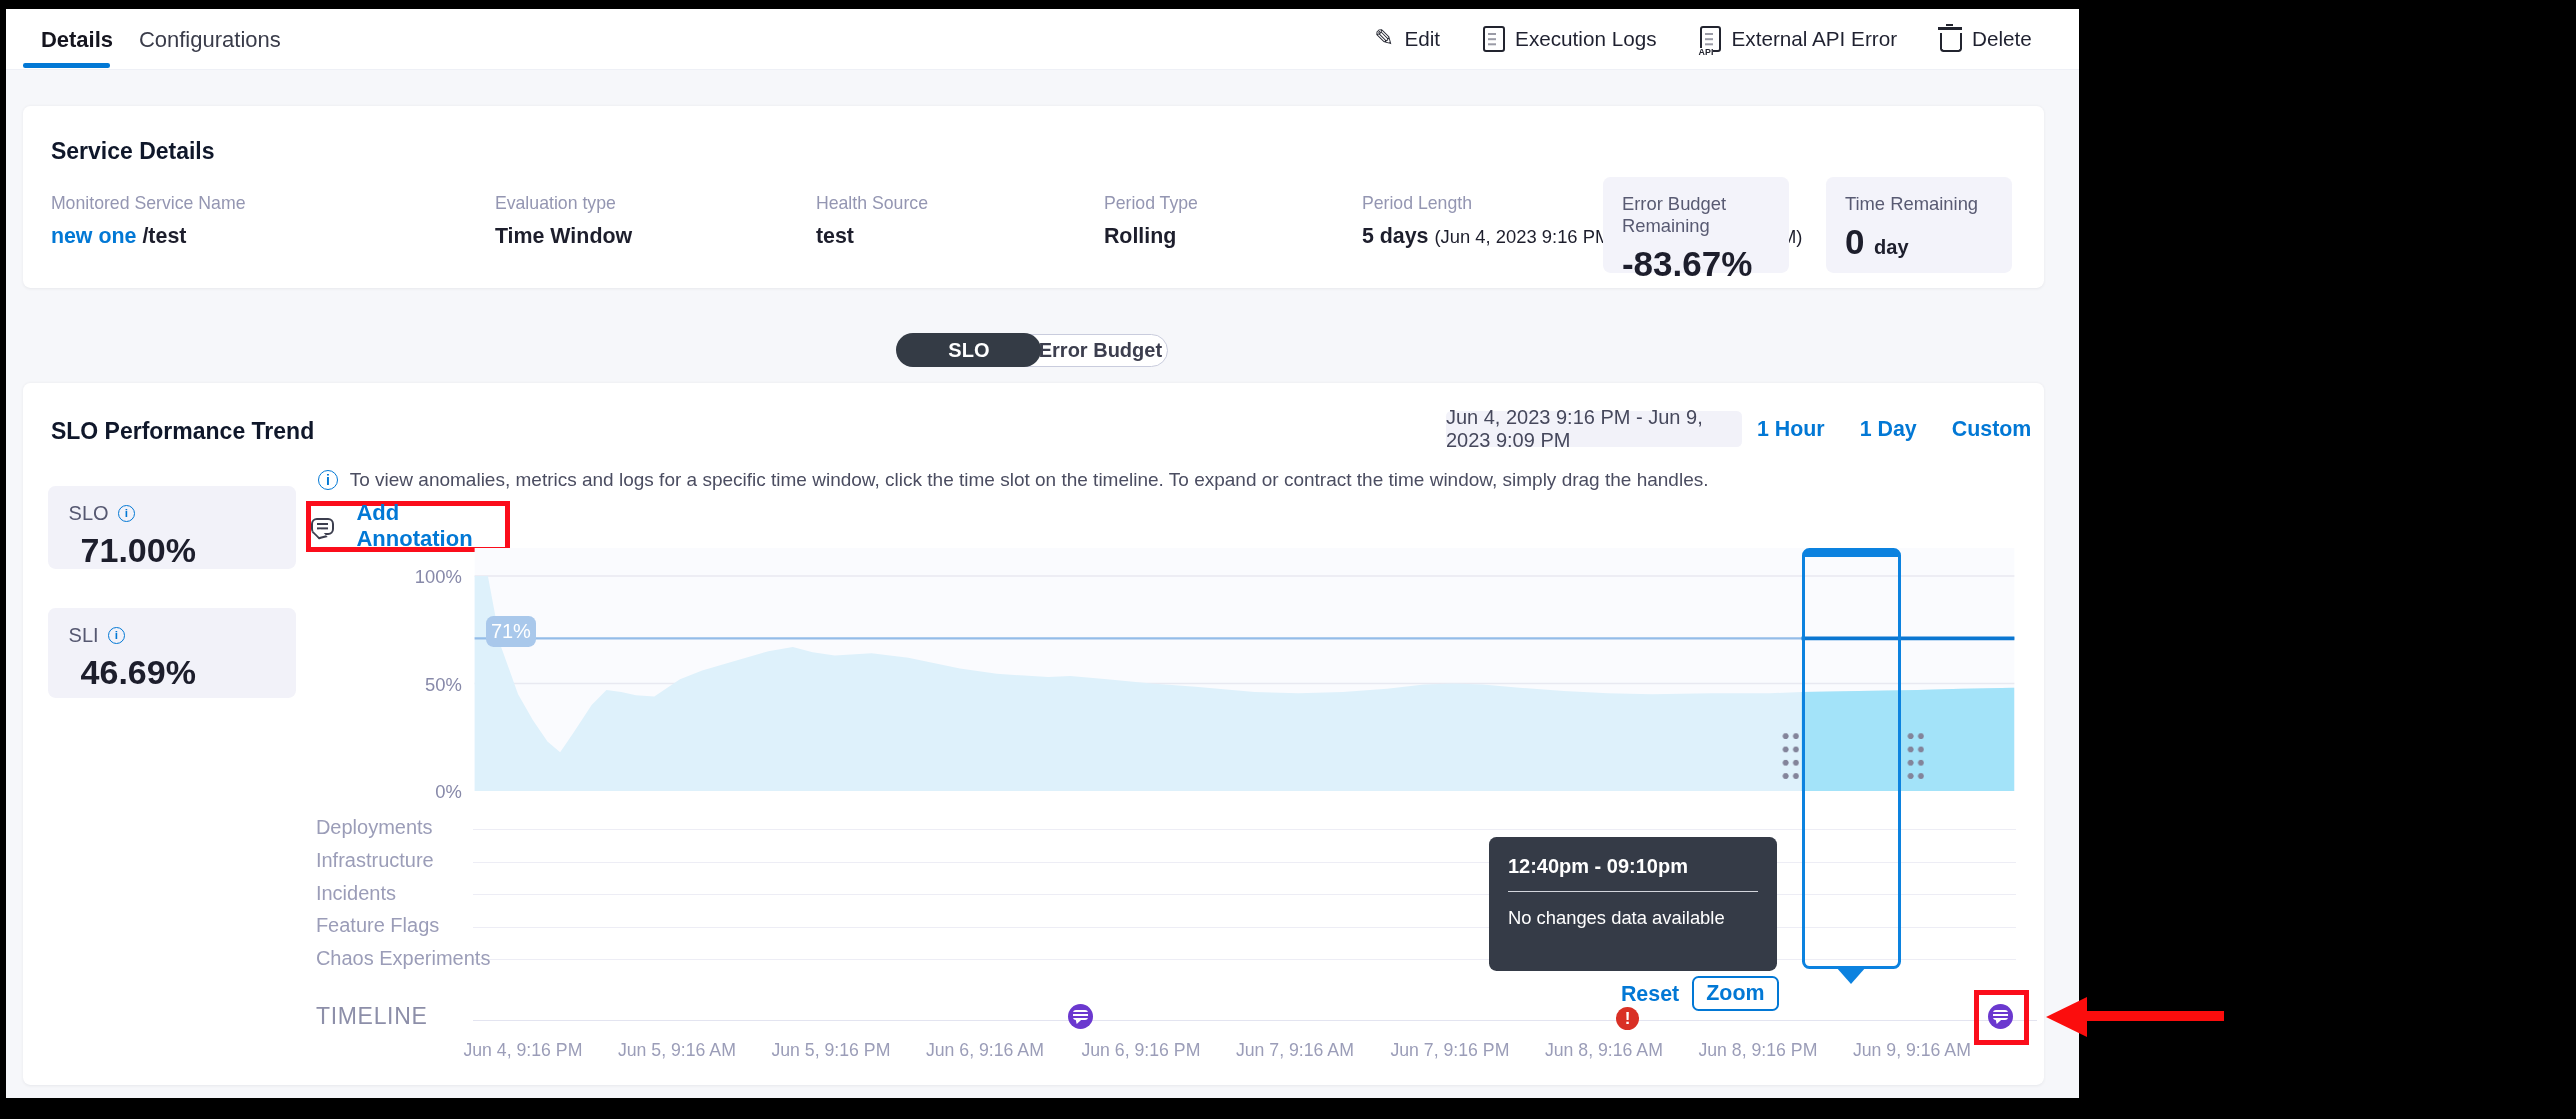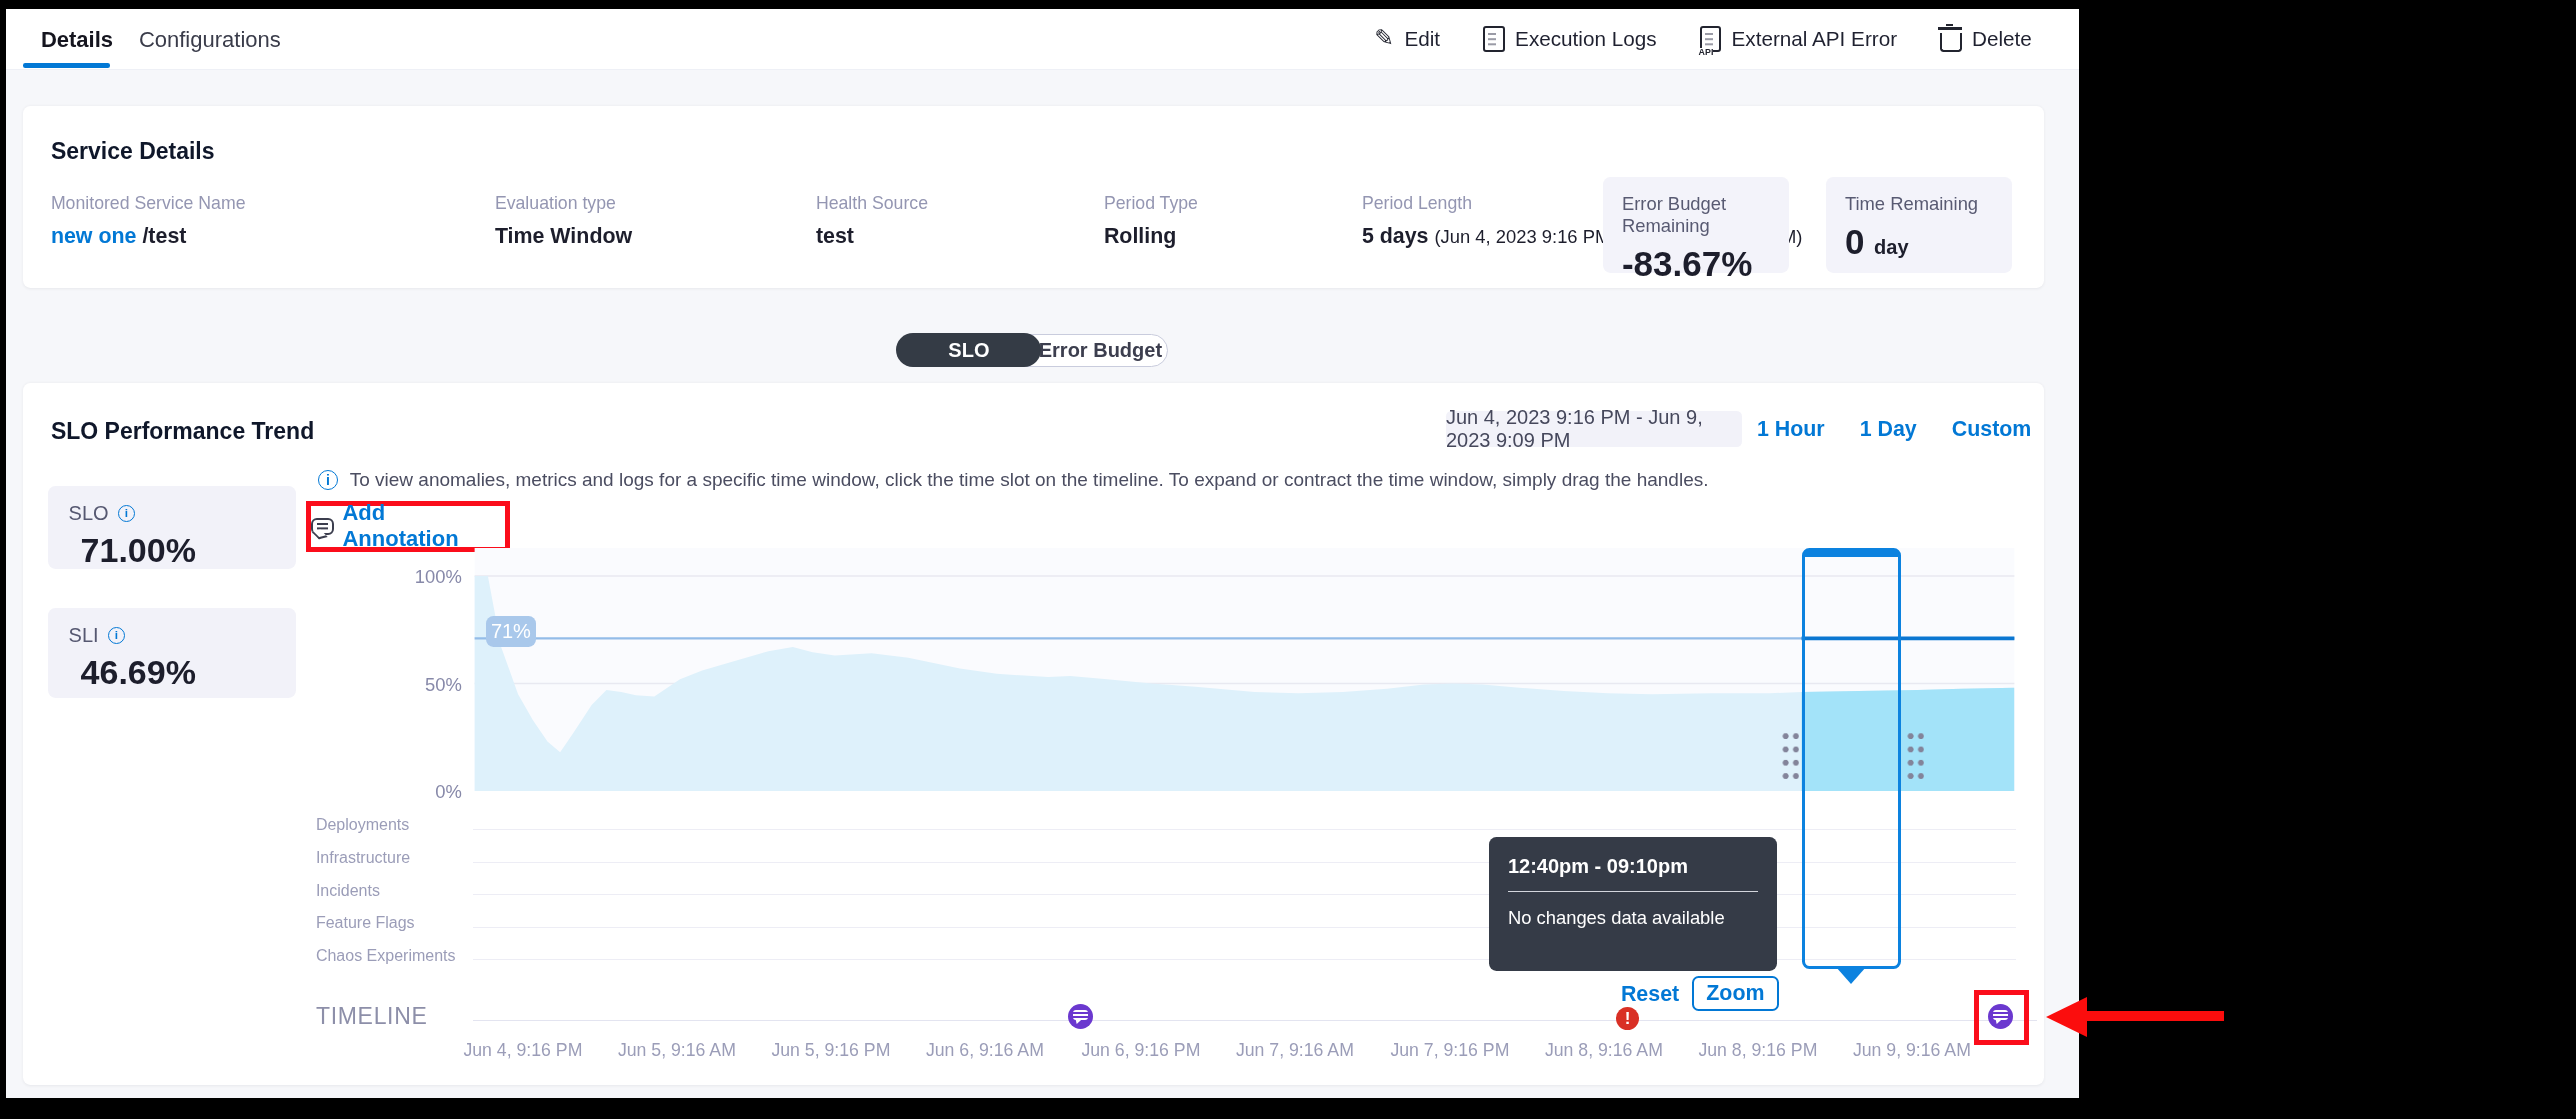--- a/index.html
+++ b/index.html
@@ -50,41 +50,41 @@
              display:flex;align-items:center;justify-content:center;font-size:20px;color:#46485c;}
   .range-links{position:absolute;left:1734px;top:34px;display:flex;gap:35px;}
   .range-link{font-size:21.4px;font-weight:bold;color:#0278d5;cursor:pointer;}
 
   .info-row{position:absolute;left:295px;top:86px;display:flex;align-items:center;gap:11.8px;}
   .i-info{width:20px;height:20px;border:1.8px solid #0278d5;border-radius:50%;color:#0278d5;font-size:14px;font-weight:bold;
           display:flex;align-items:center;justify-content:center;flex:0 0 auto;box-sizing:border-box;}
   .info-text{font-size:19px;color:#4b4d61;}
 
   .annot-wrap{position:absolute;left:283px;top:118px;width:204px;height:51px;border:5.2px solid #fb0d1b;background:#fff;
-              display:flex;align-items:center;justify-content:center;gap:8px;box-sizing:border-box;}
+              display:flex;align-items:center;justify-content:center;gap:22px;box-sizing:border-box;}
   .bubble{width:23.6px;height:17.7px;border:2.2px solid #3c3e4e;border-radius:5.9px;position:relative;box-sizing:border-box;flex:0 0 auto;}
   .bubble::before{content:'';position:absolute;left:3.7px;top:3.7px;width:11px;height:2.2px;background:#3c3e4e;box-shadow:0 4.4px 0 #3c3e4e;}
   .bubble::after{content:'';position:absolute;left:2.2px;bottom:-5.2px;width:6.6px;height:6.6px;background:#fff;
                  border-left:2.2px solid #3c3e4e;border-bottom:2.2px solid #3c3e4e;transform:rotate(-15deg) skewX(30deg);}
   .annot-label{font-size:22px;font-weight:bold;color:#0278d5;}
 
   .kpi{position:absolute;left:25px;width:248px;background:#f2f2f9;border-radius:7.4px;padding:16px 20.7px;box-sizing:border-box;}
   .kpi-slo{top:103px;height:83px;}
   .kpi-sli{top:225px;height:90px;}
   .kpi-label-row{display:flex;align-items:center;gap:8.9px;font-size:20px;color:#565871;}
   .kpi .i-info{width:17.7px;height:17.7px;font-size:11.8px;border-width:1.5px;}
   .kpi-value{font-size:34px;font-weight:bold;color:#1d1e2c;margin-top:5.9px;margin-left:12px;}
 
   
   .plot{position:absolute;left:450px;top:165px;width:1543px;height:243px;}
   .ytick{position:absolute;width:66px;text-align:right;font-size:18.4px;color:#8789a9;}
   .badge71{position:absolute;left:463px;top:233px;width:50px;height:31px;background:#a9c8eb;border-radius:7.4px;
            color:#fff;font-size:20px;display:flex;align-items:center;justify-content:center;z-index:3;}
   .rowline{position:absolute;left:450px;width:1543px;height:1.5px;background:#ededf5;}
-  .rowlabel{position:absolute;left:293px;font-size:16px;color:#9b9db8;white-space:nowrap;}
+  .rowlabel{position:absolute;left:293px;font-size:20px;color:#9b9db8;white-space:nowrap;}
   .tl-label{position:absolute;left:293px;top:620px;font-size:23px;color:#8d8fa9;letter-spacing:0.7px;}
   .tl-line{position:absolute;left:450px;top:637px;width:1564px;height:1.5px;background:#e3e4f0;}
   .xtick{position:absolute;top:657px;width:148px;text-align:center;font-size:17.7px;color:#9b9db8;}
 
   .selection{position:absolute;left:1779px;top:165px;width:99px;height:421px;border:3.7px solid #0c82df;border-radius:7.4px;
              box-sizing:border-box;z-index:4;}
   .selection::before{content:'';position:absolute;left:-0.7px;top:-0.7px;right:-0.7px;height:6.6px;background:#0c82df;border-radius:4.4px 4.4px 0 0;}
   .sel-triangle{position:absolute;left:1813px;top:584px;width:0;height:0;border:15.5px solid transparent;border-top:17px solid #0c82df;z-index:4;}
   .handle{position:absolute;top:345px;width:20px;height:52px;z-index:5;
           background-image:radial-gradient(circle,#83849a 2.6px,transparent 3.3px);background-size:10.3px 13.3px;background-position:1.5px 1.5px;cursor:ew-resize;}

